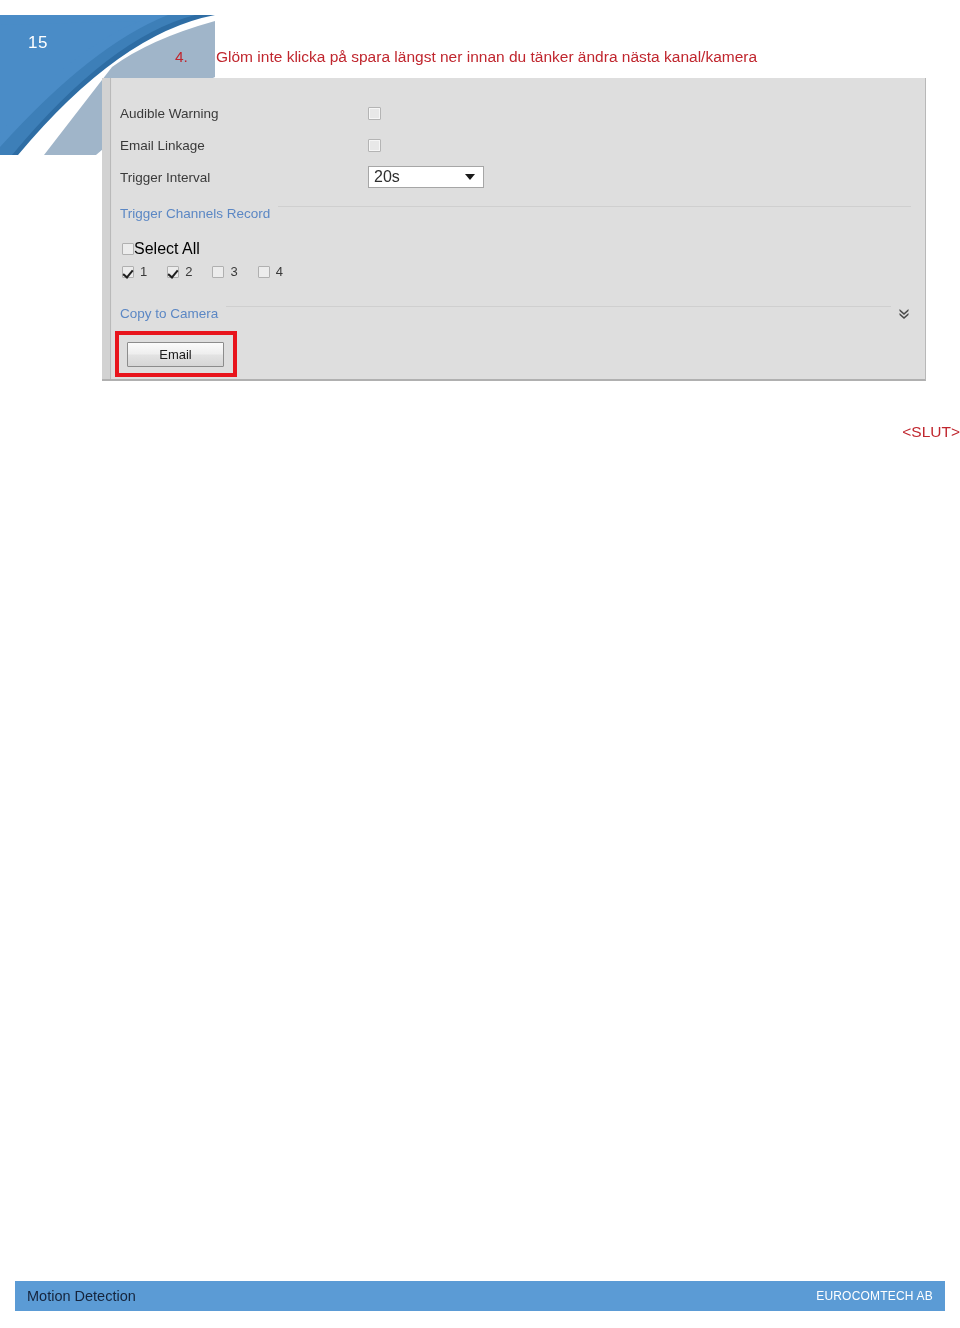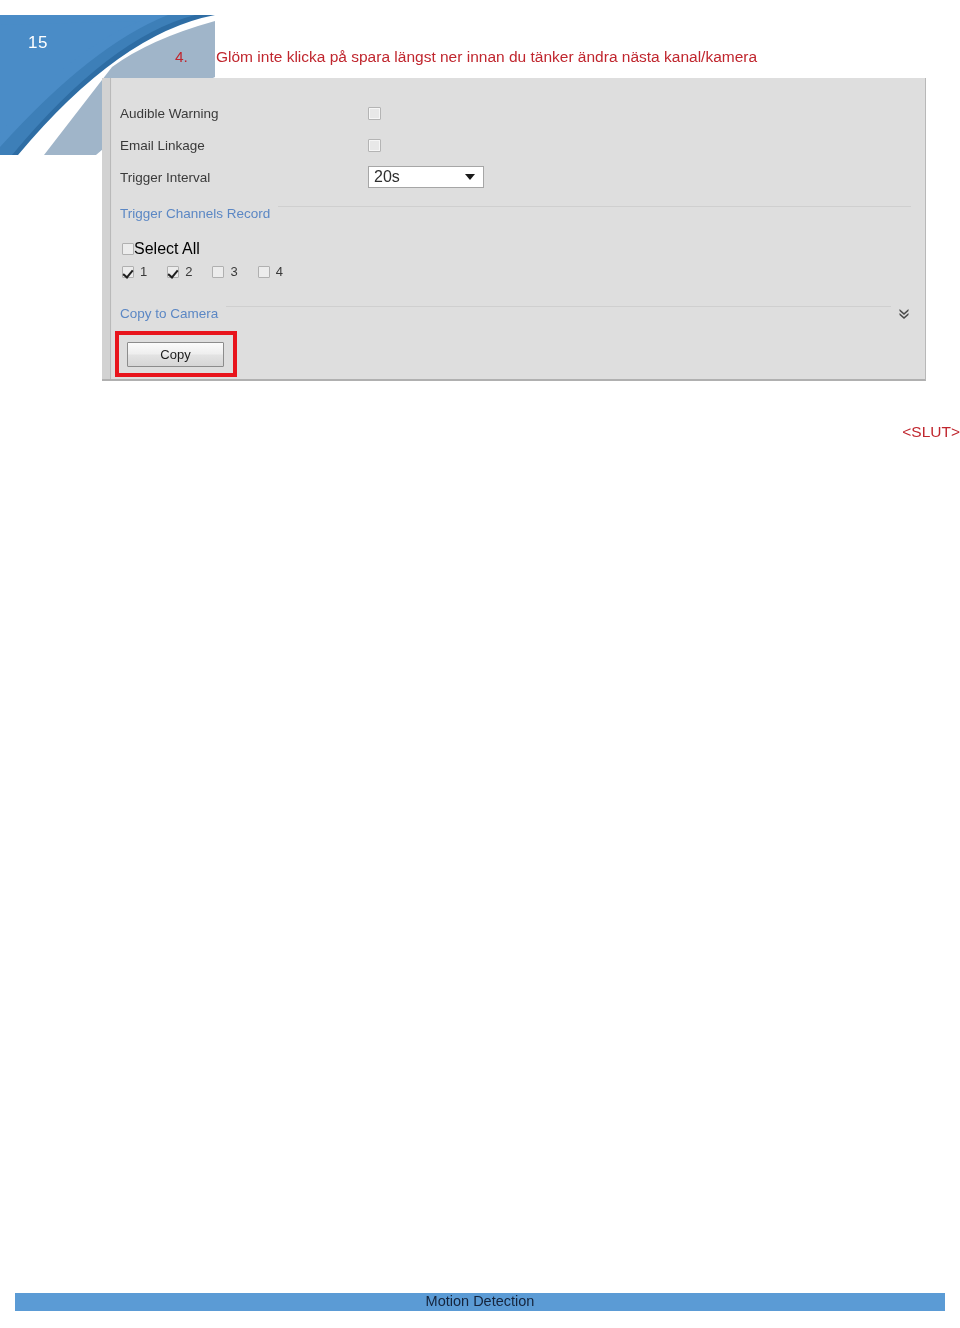--- a/index.html
+++ b/index.html
@@ -265,28 +265,27 @@
     font-size: 15.5px;
     font-family: "Liberation Sans", sans-serif;
   }
 
   
   #page-footer {
     position: absolute;
     left: 15px;
     right: 15px;
     bottom: 17px;
-    height: 18px;
+    height: 30px;
     background: #5b9bd5;
     display: flex;
     align-items: center;
     justify-content: space-between;
     padding: 0 12px;
     box-sizing: border-box;
-    flex-direction: column;
   }
   #footer-left {
     font-size: 14.5px;
     color: #15243c;
     font-family: "Liberation Sans", sans-serif;
   }
   #footer-right {
     font-size: 12px;
     color: #ffffff;
     font-family: "Liberation Sans", sans-serif;
@@ -369,21 +368,21 @@
       <span class="rule"></span>
       <span class="expander-icon">
         <svg width="14" height="14" viewBox="0 0 14 14" xmlns="http://www.w3.org/2000/svg">
           <path d="M2.5,3 L7,7 L11.5,3 L11.5,5 L7,9 L2.5,5 Z" fill="#4a4a4a"></path>
           <path d="M2.5,7 L7,11 L11.5,7 L11.5,9 L7,13 L2.5,9 Z" fill="#4a4a4a"></path>
         </svg>
       </span>
     </div>
 
     <div id="save-highlight"></div>
-    <div id="save-button">Copy</div>
+    <div id="save-button">Email</div>
 
   </div>
 </div>
 
 <div id="end-marker">&lt;SLUT&gt;</div>
 
 <div id="page-footer">
   <span id="footer-left">Motion Detection</span>
   <span id="footer-right">EUROCOMTECH AB</span>
 </div>

